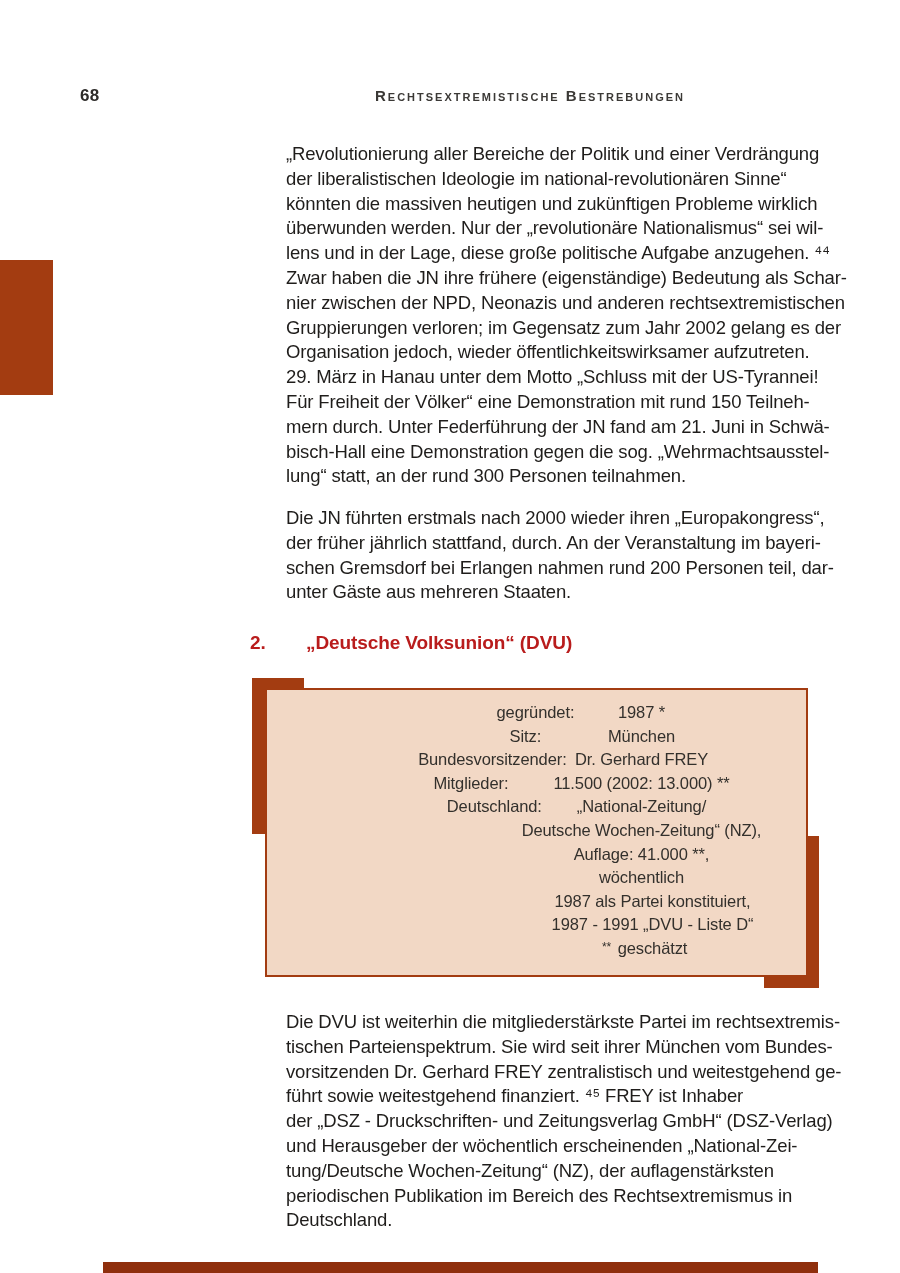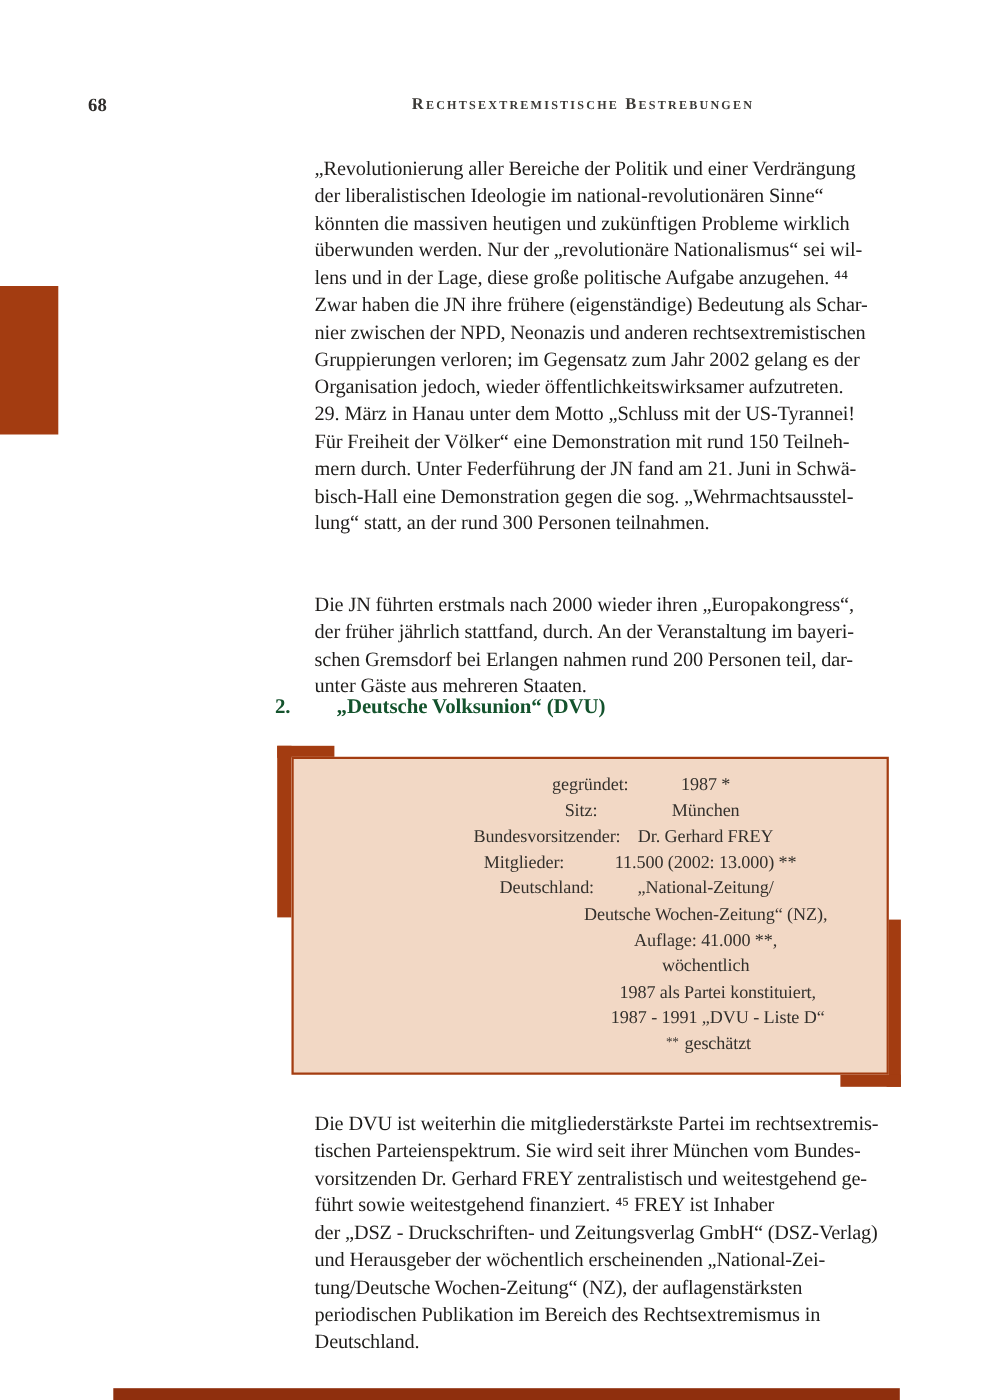--- a/index.html
+++ b/index.html
@@ -5,43 +5,43 @@
   :root{
     --accent:#a33c11;
     --box-bg:#f2d8c5;
     --bar:#8f2f0d;
     --ink:#1f1d1b;
     --head:#3b3936;
   }
   html,body{margin:0;padding:0;background:#ffffff;}
   .page{
     position:relative;width:900px;height:1273px;background:#ffffff;
-    font-family:Liberation Serif, serif;
+    font-family:Liberation Sans, sans-serif;
     color:var(--ink);overflow:hidden;
   }
   
   .page-number{
     position:absolute;left:80px;top:86px;
     font-size:17px;font-weight:bold;color:#2e2c2a;letter-spacing:.2px;
   }
   .running-title{
     position:absolute;left:240px;top:87px;width:580px;text-align:center;
     font-size:15px;font-weight:600;color:var(--head);
     font-variant:small-caps;letter-spacing:2px;
   }
   
   .margin-block{position:absolute;left:0;top:260px;width:53px;height:135px;background:var(--accent);}
   
   .para{position:absolute;left:250px;width:580px;}
   .para .line{white-space:nowrap;font-size:18.5px;line-height:24.8px;letter-spacing:-0.15px;margin-left:36px;}
   .p1{top:142px;}
-  .p2{top:538px;}
+  .p2{top:506px;}
   .p3{top:1010px;}
   
-  .section-heading{position:absolute;left:250px;top:632px;font-size:19px;font-weight:bold;color:#14532d;letter-spacing:-0.1px;white-space:nowrap;}
+  .section-heading{position:absolute;left:250px;top:632px;font-size:19px;font-weight:bold;color:#b91c1c;letter-spacing:-0.1px;white-space:nowrap;}
   .heading-number{display:inline-block;width:56px;}
   
   .accent{position:absolute;background:var(--accent);z-index:0;}
   .acc-tl-h{left:252px;top:678px;width:52px;height:11px;}
   .acc-tl-v{left:252px;top:678px;width:13px;height:156px;}
   .acc-br-v{left:806px;top:836px;width:13px;height:152px;}
   .acc-br-h{left:764px;top:977px;width:55px;height:11px;}
   
   .infobox{
     position:absolute;left:265px;top:688px;width:543px;height:289px;

